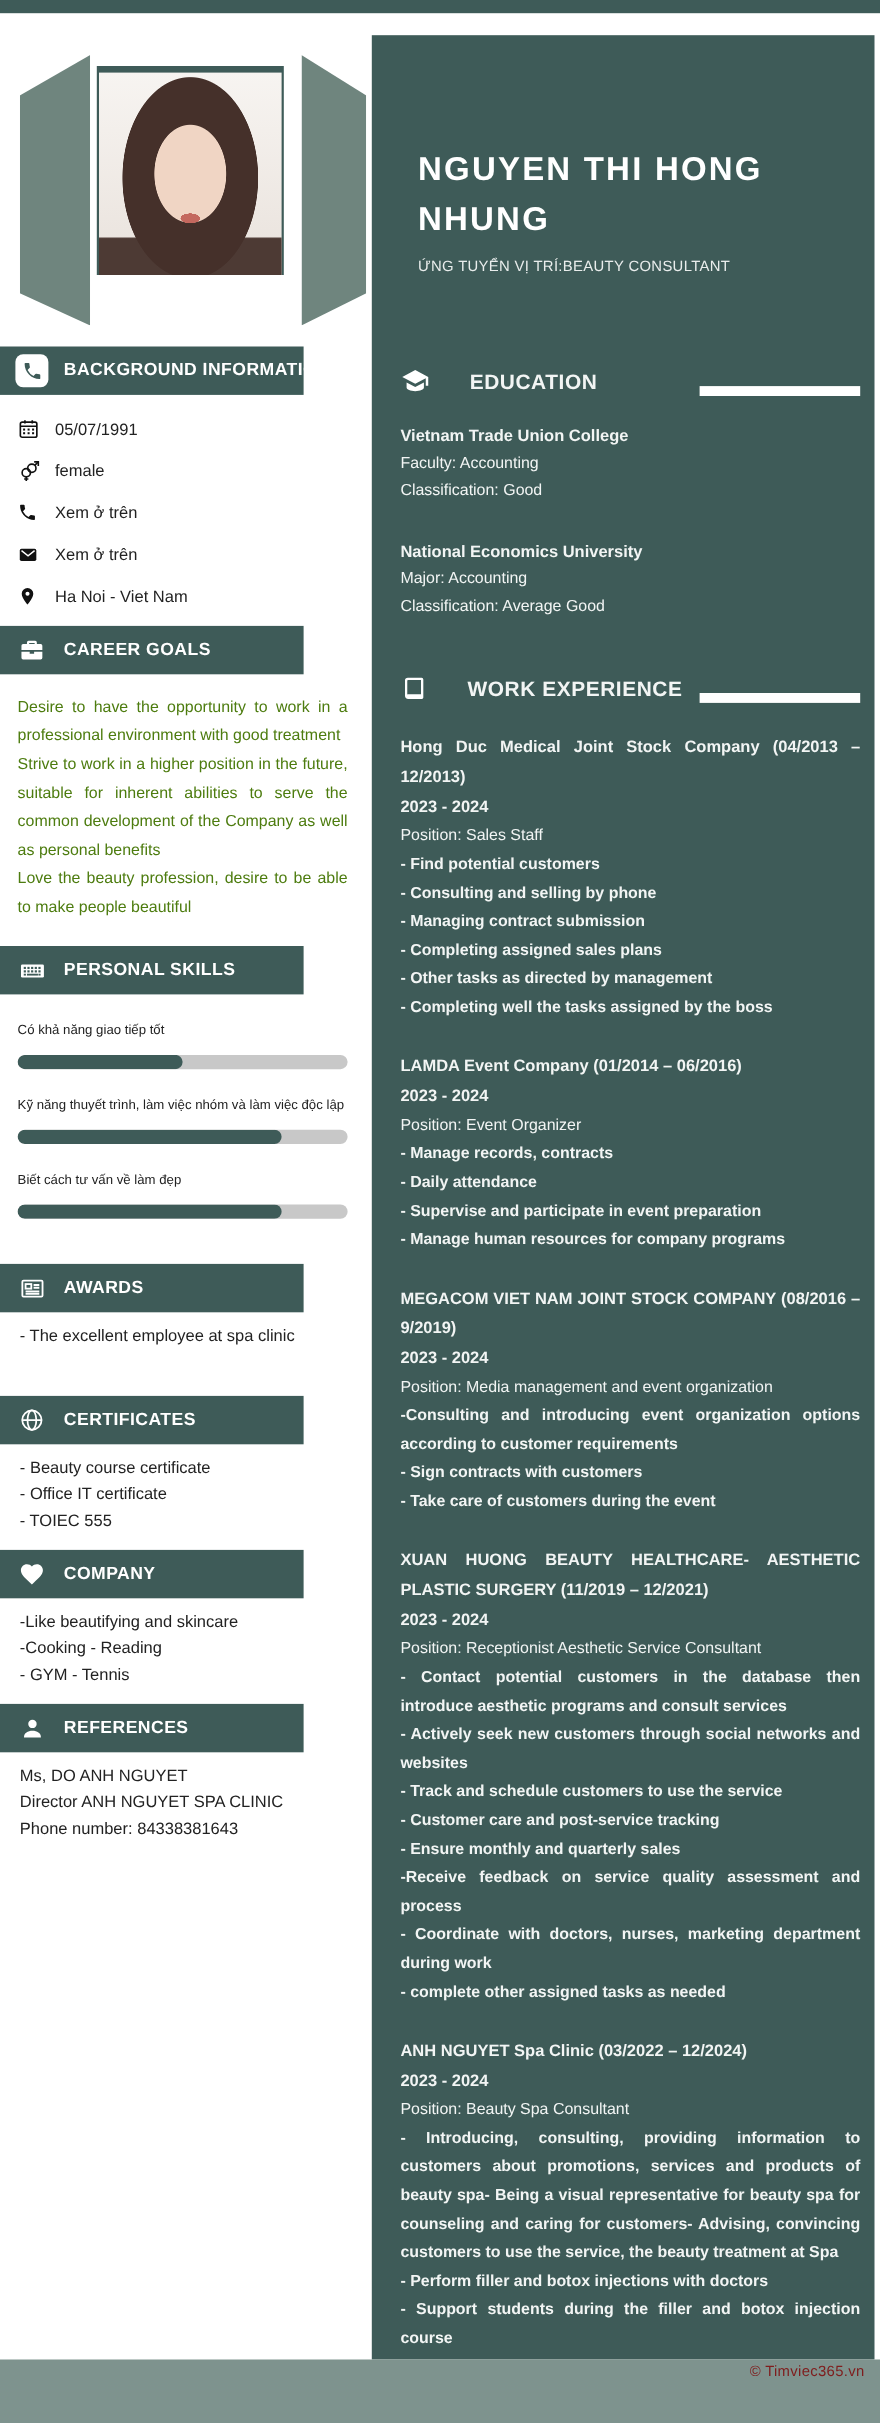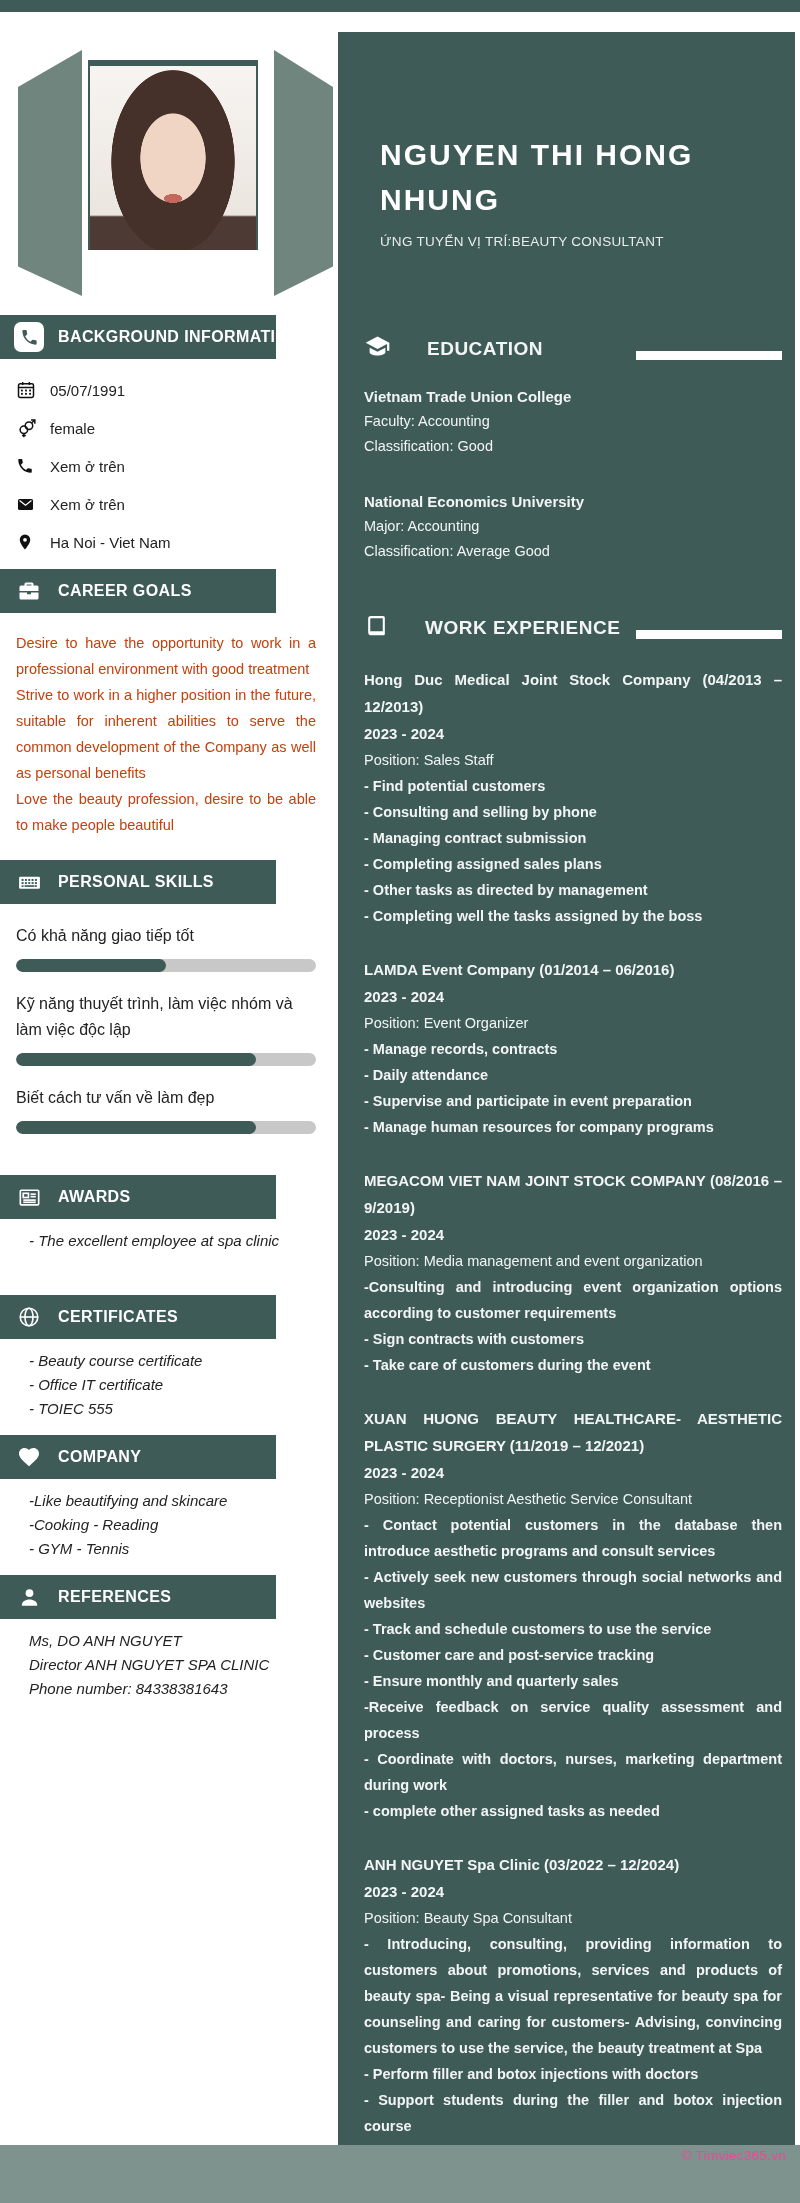--- a/index.html
+++ b/index.html
@@ -36,34 +36,34 @@
   .band .plain-ic{flex:none;display:flex;align-items:center;justify-content:center;width:30px;}
 
   .band-bginfo{margin-top:315px;}
   .info-rows{padding:0 16px;margin-top:12px;}
   .info-row{display:flex;align-items:center;height:38px;}
   .info-ic{width:26px;flex:none;display:flex;align-items:center;}
   .info-text{font-size:15px;color:#222222;margin-left:8px;}
 
   .band-career{margin-top:8px;}
   .career-text{padding:0 16px;margin-top:17px;}
-  .career-text p{margin:0;text-align:justify;font-size:14.5px;line-height:26px;color:#c2410c;}
+  .career-text p{margin:0;text-align:justify;font-size:14.5px;line-height:26px;color:#4d7c0f;}
 
   .band-skills{margin-top:22px;}
   .skills{padding:0 16px;}
   .skill{margin-top:19px;}
-  .skill-label{font-size:16px;line-height:26px;color:#222222;}
+  .skill-label{font-size:12px;line-height:26px;color:#222222;}
   .skill-track{margin-top:10px;height:13px;background:#c8c8c8;border-radius:7px;overflow:hidden;}
   .skill-fill{height:100%;background:#3e5b58;border-radius:7px;}
 
   .band-awards{margin-top:41px;}
   .band-certificates{margin-top:42px;}
   .band-hobbies{margin-top:14px;}
   .band-references{margin-top:14px;}
-  .simple-list{padding:0 29px;margin-top:10px;font-style:italic;}
+  .simple-list{padding:0 18px;margin-top:10px;}
   .simple-list .list-item{font-size:15px;line-height:24px;color:#222222;}
 
   
   .name{margin:100px 0 0 16px;max-width:410px;font-size:30px;font-weight:bold;letter-spacing:2px;line-height:45px;color:#ffffff;}
   .subtitle{margin:12px 0 0 16px;font-size:13.5px;letter-spacing:.3px;color:#e9edec;}
 
   .sec-header{display:flex;align-items:flex-end;}
   .sec-header .sec-ic{flex:none;display:flex;align-items:center;}
   .sec-title{font-size:19px;font-weight:bold;letter-spacing:.5px;margin-left:36px;white-space:nowrap;}
   .sec-bar{margin-left:auto;width:146px;height:9px;background:#ffffff;}
@@ -76,21 +76,21 @@
   .edu-line{font-size:14.5px;line-height:25px;}
 
   .work-entry{margin-top:27px;}
   .work-company{font-size:15px;font-weight:bold;line-height:27px;text-align:justify;}
   .work-period{font-size:15px;font-weight:bold;line-height:27px;}
   .work-position{font-size:14.5px;line-height:26px;}
   .work-bullets .bullet{font-size:14.5px;line-height:26px;text-align:justify;font-weight:bold;}
 
   
   .footer{position:absolute;left:0;top:2145px;width:800px;height:58px;background:#7e938e;}
-  .watermark{position:absolute;right:14px;top:3px;font-size:13.5px;color:#ec4899;letter-spacing:.3px;}
+  .watermark{position:absolute;right:14px;top:3px;font-size:13.5px;color:#7f1d1d;letter-spacing:.3px;}
 
   svg{display:block;}
 </style>
 </head>
 <body>
 
 <div class="page">
 
   <div class="topbar"></div>
 

